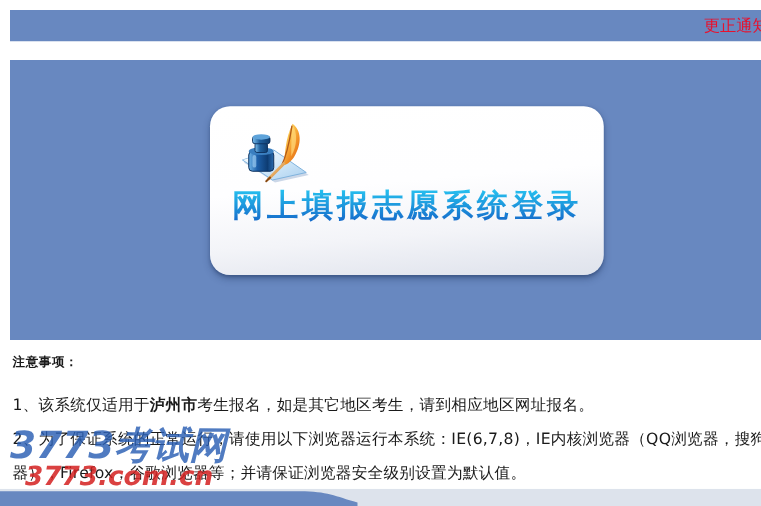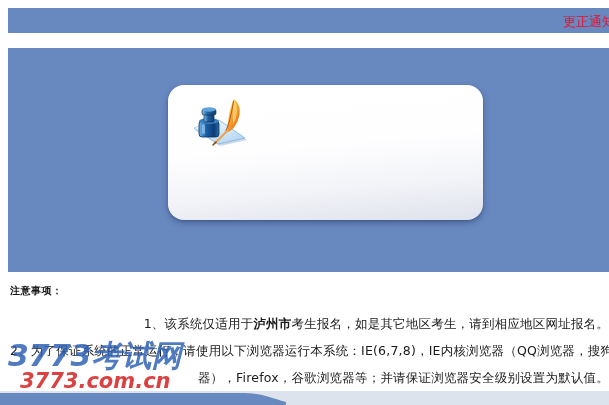--- a/index.html
+++ b/index.html
@@ -112,21 +112,20 @@
     line-height: 1;
     margin: 0 0 14px 0;
     letter-spacing: 0.5px;
   }
   .note-item {
     font-size: 12.5px;
     color: #1a1a1a;
     line-height: 27px;
     white-space: nowrap;
     letter-spacing: 0.2px;
-    text-align: right;
   }
   .note-strong { font-weight: bold; }
 
   
   #watermark {
     position: absolute;
     left: 6px;
     top: 336px;
     width: 210px;
     height: 58px;
@@ -203,20 +202,21 @@
 
         <rect x="14" y="17" width="10" height="8" rx="1.6" fill="url(#capGrad)" stroke="#0b2f5c" stroke-width="0.7"></rect>
 
         <rect x="12" y="12" width="14" height="6" rx="2" fill="url(#capGrad)" stroke="#0b2f5c" stroke-width="0.7"></rect>
         <ellipse cx="19" cy="12.5" rx="7" ry="2.2" fill="#5ea3da"></ellipse>
 
         <rect x="12" y="27" width="3" height="10" rx="1.5" fill="#9fd0f4" opacity="0.65"></rect>
       </svg>
     </div>
 
+    <div id="login-title">网上填报志愿系统登录</div>
   </div>
 </div>
 
 <div id="notes">
   <div id="notes-heading">注意事项：</div>
 
   <div class="note-item">
     <span>1、该系统仅适用于</span><span class="note-strong">泸州市</span><span>考生报名，如是其它地区考生，请到相应地区网址报名。</span>
   </div>
 

